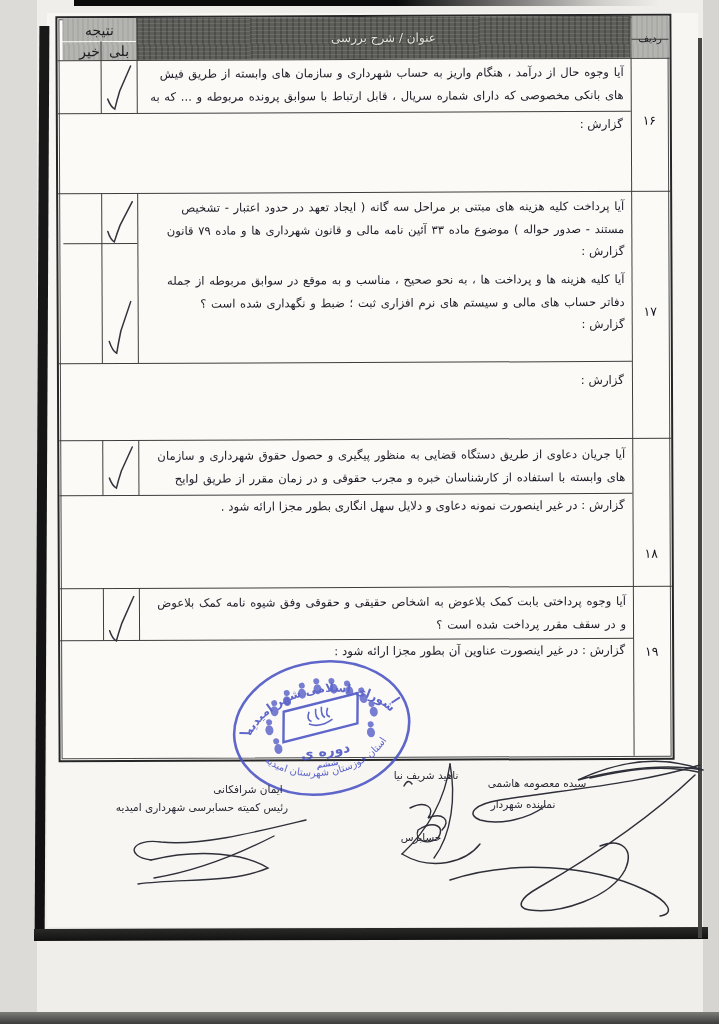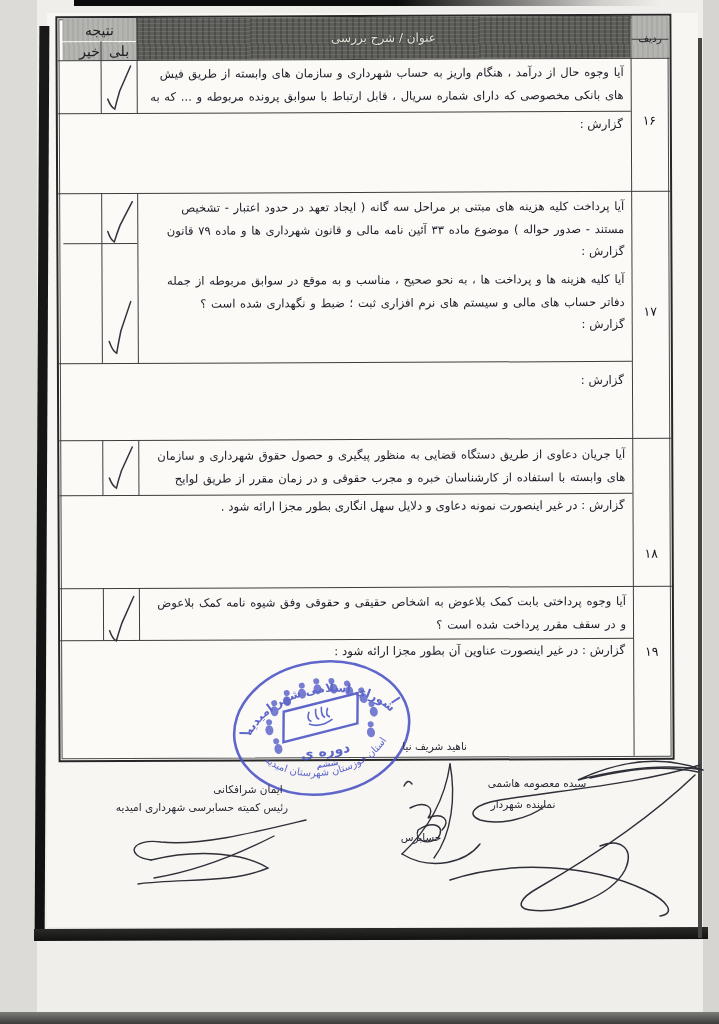--- a/index.html
+++ b/index.html
@@ -197,21 +197,21 @@
       <textPath href="#arcBottom" startOffset="50%" text-anchor="middle">استان خوزستان شهرستان امیدیه</textPath>
     </text>
     <text x="95" y="102" text-anchor="middle" font-size="14" font-weight="bold" fill="#4a53c4" font-family="DejaVu Sans, sans-serif">دوره ی</text>
     <text x="95" y="113" text-anchor="middle" font-size="8" font-weight="bold" fill="#4a53c4" font-family="DejaVu Sans, sans-serif">ششم</text>
   </svg>
 </div>
 
 <div class="sig-label" style="left:478px;top:777px;width:118px;">سیده معصومه هاشمی</div>
 <div class="sig-label" style="left:478px;top:798px;width:90px;">نماینده شهردار</div>
 
-<div class="sig-label" style="left:385px;top:740px;width:82px;text-align:right;">ناهید شریف نیا</div>
+<div class="sig-label" style="left:385px;top:769px;width:82px;">ناهید شریف نیا</div>
 <div class="sig-label" style="left:390px;top:831px;width:62px;">حسابرس</div>
 
 <div class="sig-label" style="left:202px;top:783px;width:92px;">ایمان شرافکانی</div>
 <div class="sig-label" style="left:102px;top:801px;width:200px;">رئیس کمیته حسابرسی شهرداری امیدیه</div>
 
 <div class="sig" style="left:420px;top:748px;">
   <svg width="295" height="172" viewBox="0 0 295 172">
     <g fill="none" stroke="#2e2f38" stroke-width="1.5" stroke-linecap="round">
       <path d="M 283 22 C 245 8 205 10 158 32 C 205 20 250 16 283 22"></path>
       <path d="M 278 24 C 240 16 205 22 170 30"></path>

